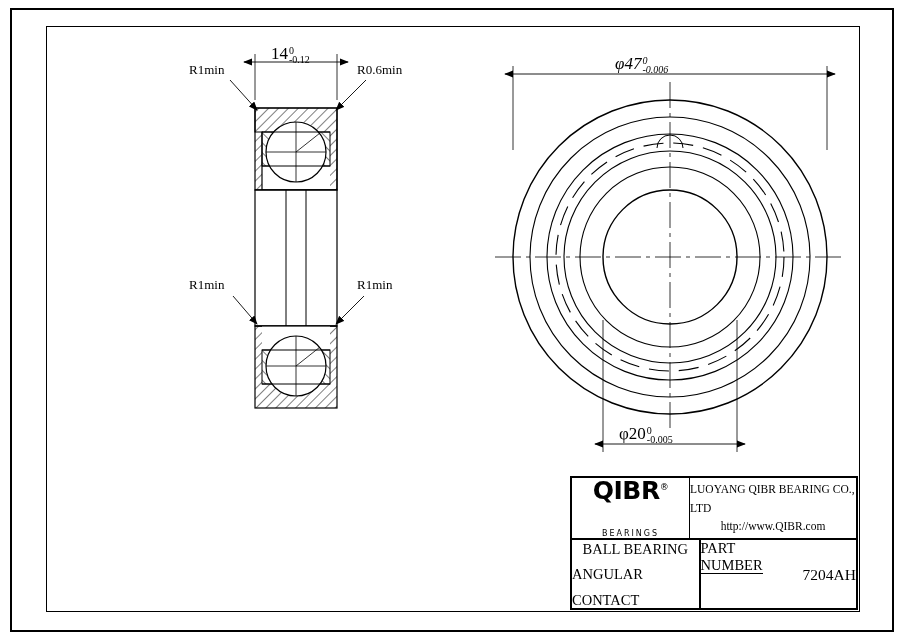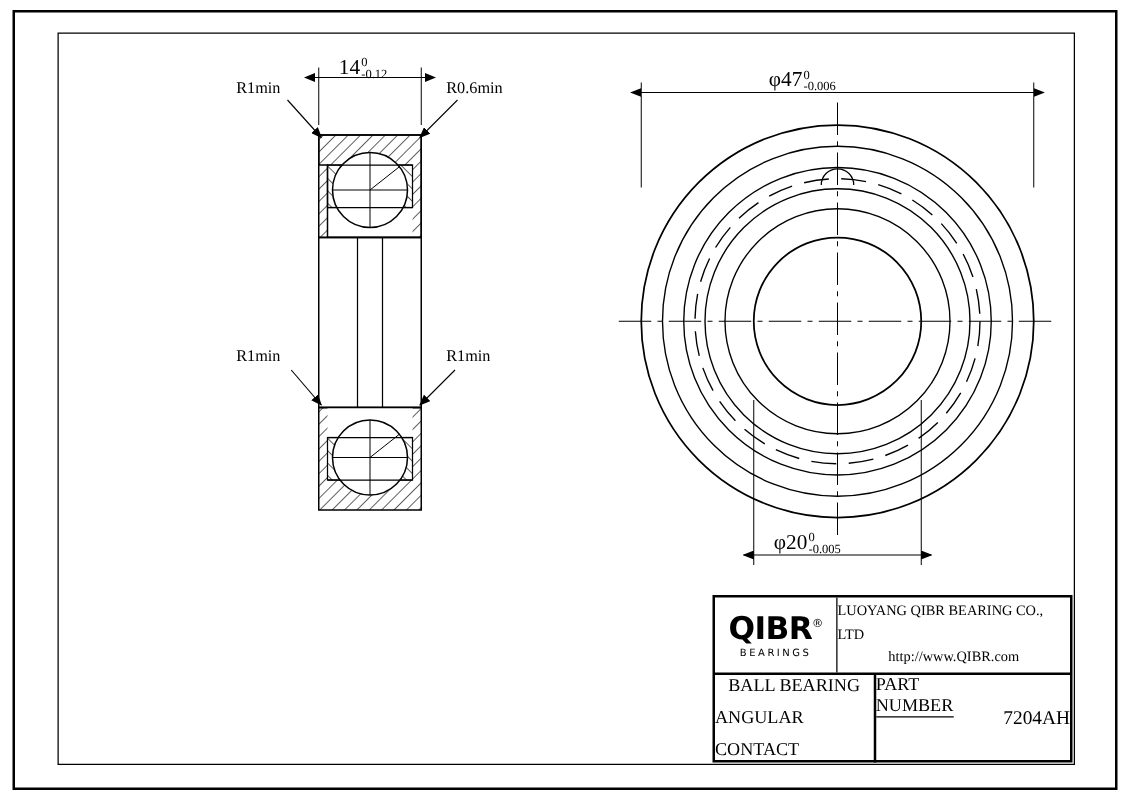--- a/index.html
+++ b/index.html
@@ -15,21 +15,21 @@
   .lbl{position:absolute;font-family:"Liberation Serif", serif;color:#000;white-space:nowrap;}
   .lbl-14{font-size:17px;}
   .frac{display:inline-block;vertical-align:middle;line-height:1.0;text-align:left;margin-left:1px;}
   .frac .t{display:block;font-size:10px;height:9px;}
   .frac .b{display:block;font-size:10px;height:9px;}
   .rlbl{font-size:13px;}
 
   
   .tb{position:absolute;left:570px;top:476px;width:288px;height:134px;border:2px solid #000;box-sizing:border-box;}
   .tb-row1{position:absolute;left:0;top:0;width:100%;height:62px;border-bottom:2px solid #000;box-sizing:border-box;display:flex;}
-  .tb-logo{width:98px;height:100%;border-right:1px solid #000;box-sizing:border-box;display:flex;flex-direction:column;justify-content:center;align-items:center;}
+  .tb-logo{width:118px;height:100%;border-right:1px solid #000;box-sizing:border-box;display:flex;flex-direction:column;justify-content:space-between;align-items:center;}
   .logo-main{font-family:"DejaVu Sans", sans-serif;font-weight:bold;font-size:25px;letter-spacing:-0.5px;line-height:1;position:relative;}
   .logo-reg{font-size:9px;vertical-align:super;font-weight:normal;}
   .logo-sub{font-family:"DejaVu Sans", sans-serif;font-size:8px;letter-spacing:2px;margin-top:3px;}
   .tb-company{flex:1;display:flex;flex-direction:column;justify-content:center;align-items:center;font-size:11.5px;line-height:1.6;}
   .tb-row2{position:absolute;left:0;top:62px;width:100%;height:70px;display:flex;}
   .tb-desc{width:170px;border-right:2px solid #000;box-sizing:border-box;display:flex;flex-direction:column;justify-content:center;align-items:center;font-size:14.5px;line-height:1.75;}
   .tb-part{flex:1;display:flex;flex-direction:row;box-sizing:border-box;}
   .tb-part-hd{height:34px;display:flex;justify-content:center;align-items:center;font-size:14.5px;border-bottom:1px solid #000;box-sizing:border-box;}
   .tb-part-val{flex:1;display:flex;justify-content:center;align-items:center;font-size:15.5px;padding-left:40px;}
 </style>
@@ -141,21 +141,21 @@
 
   <div class="lbl rlbl" style="left:189px;top:62px;">R1min</div>
   <div class="lbl rlbl" style="left:357px;top:62px;">R0.6min</div>
   <div class="lbl rlbl" style="left:189px;top:277px;">R1min</div>
   <div class="lbl rlbl" style="left:357px;top:277px;">R1min</div>
 
   <div class="lbl" style="left:271px;top:44px;">
     <span class="lbl-14">14</span><span class="frac"><span class="t">0</span><span class="b">-0.12</span></span>
   </div>
 
-  <div class="lbl" style="left:615px;top:54px;">
+  <div class="lbl" style="left:615px;top:54px;font-style:italic;">
     <span class="lbl-14">φ</span><span class="lbl-14">47</span><span class="frac"><span class="t">0</span><span class="b">-0.006</span></span>
   </div>
 
   <div class="lbl" style="left:619px;top:424px;">
     <span class="lbl-14">φ</span><span class="lbl-14">20</span><span class="frac"><span class="t">0</span><span class="b">-0.005</span></span>
   </div>
 
   <div class="tb">
     <div class="tb-row1">
       <div class="tb-logo">

